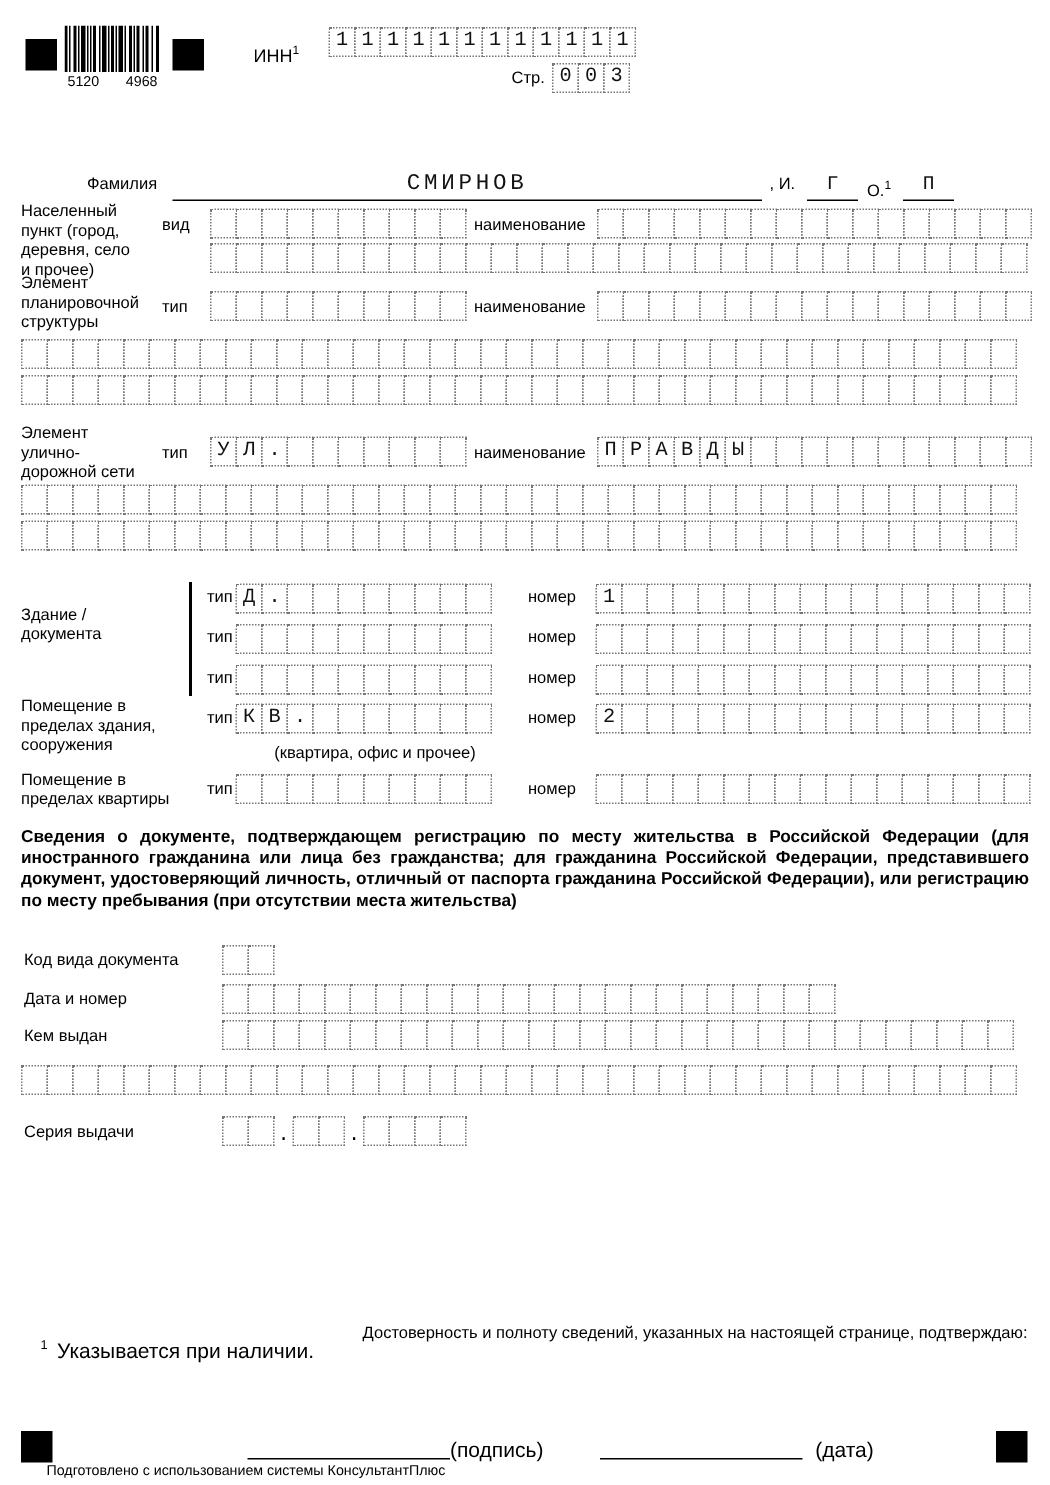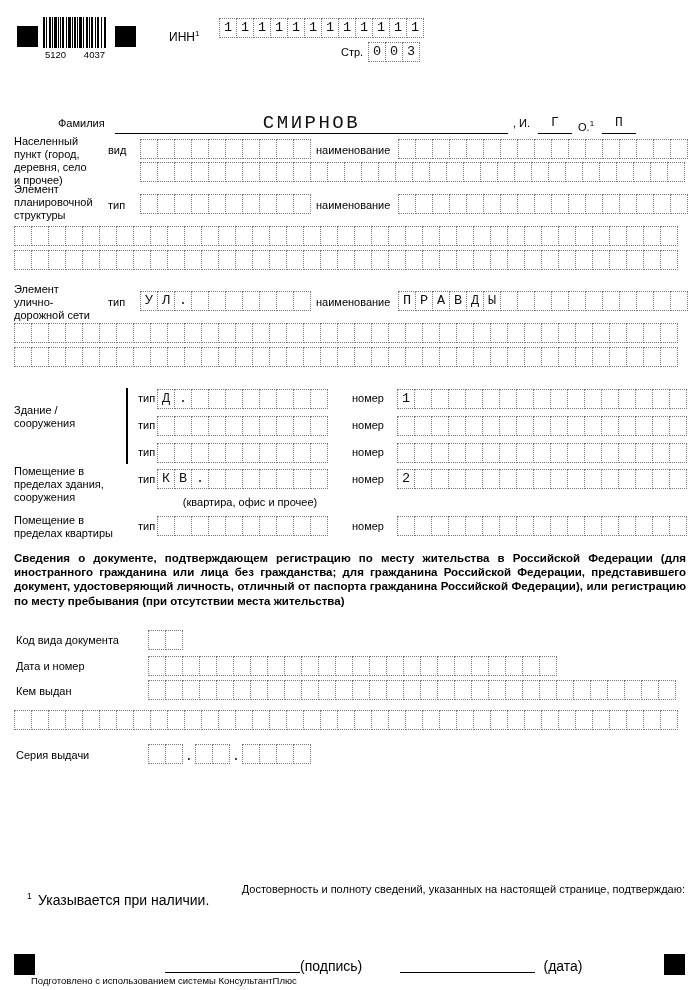--- a/index.html
+++ b/index.html
@@ -7,21 +7,21 @@
        font-family:"Liberation Sans",sans-serif;color:#000;overflow:hidden}
   .lbl{position:absolute;font-size:11px;line-height:13px;white-space:pre-line}
   .cap{position:absolute;font-size:14px;line-height:12px}
   .cellrow{position:absolute;display:flex}
   .cell{width:18px;height:20px;margin-left:-1px;border:1px dotted #777;box-sizing:border-box;
         font-family:"Liberation Mono","DejaVu Sans Mono",monospace;font-size:13.5px;line-height:17px;
         text-align:center;color:#111;overflow:hidden}
   .cell:first-child{margin-left:0}
   .sq{position:absolute;background:#000}
   .uval{position:absolute;border-bottom:1.5px solid #000;text-align:center;
-        font-family:"Liberation Mono","DejaVu Sans Mono",monospace;font-size:19px;
+        font-family:"Liberation Mono","DejaVu Sans Mono",monospace;font-size:15px;
         letter-spacing:2.5px;color:#111;height:20px;line-height:20px}
   .sigline{position:absolute;border-bottom:1.2px solid #000;height:14px}
   .vbar{position:absolute;width:2px;background:#000}
   .para{position:absolute;font-weight:bold;font-size:11.5px;line-height:14.2px;text-align:justify}
   .serif{font-family:Liberation Sans, sans-serif}
   sup{font-size:8px}
   .bars{position:absolute;display:flex}
   .digits{position:absolute;display:flex;justify-content:space-between;font-size:9.5px}
   .datedot{width:12px;text-align:center;font-family:"Liberation Mono",monospace;font-size:13px;line-height:26px}
 </style>
@@ -50,21 +50,21 @@
     <rect x="46" y="0" width="1" height="31"></rect>
       <rect x="48" y="0" width="2" height="31"></rect>
     <rect x="52" y="0" width="1" height="31"></rect>
       <rect x="54" y="0" width="2" height="31"></rect>
     <rect x="58" y="0" width="1" height="31"></rect>
       <rect x="61" y="0" width="2" height="31"></rect>
   </svg>
 </div>
 <div class="digits" style="left:45px;top:49px;width:60px">
   <span>5120</span>
-  <span>4037</span>
+  <span>4968</span>
 </div>
 <div class="sq" style="left:115px;top:26px;width:21px;height:21px"></div>
 
 <div class="lbl" style="left:169px;top:27px;font-size:12px"><span>ИНН</span><sup>1</sup></div>
 <div class="cellrow" style="left:219px;top:18px">
     <span class="cell">1</span>
     <span class="cell">1</span>
     <span class="cell">1</span>
     <span class="cell">1</span>
     <span class="cell">1</span>
@@ -396,21 +396,21 @@
     <span class="cell"></span>
     <span class="cell"></span>
     <span class="cell"></span>
     <span class="cell"></span>
     <span class="cell"></span>
     <span class="cell"></span>
   </div>
 
 <div class="vbar" style="left:126px;top:388px;height:76px"></div>
 <div class="lbl" style="left:14px;top:404px">Здание /
-сооружения</div>
+документа</div>
 
 <div class="lbl" style="left:138px;top:392px">тип</div>
 <div class="cellrow" style="left:157px;top:389px">
     <span class="cell">Д</span>
     <span class="cell">.</span>
     <span class="cell"></span>
     <span class="cell"></span>
     <span class="cell"></span>
     <span class="cell"></span>
     <span class="cell"></span>

